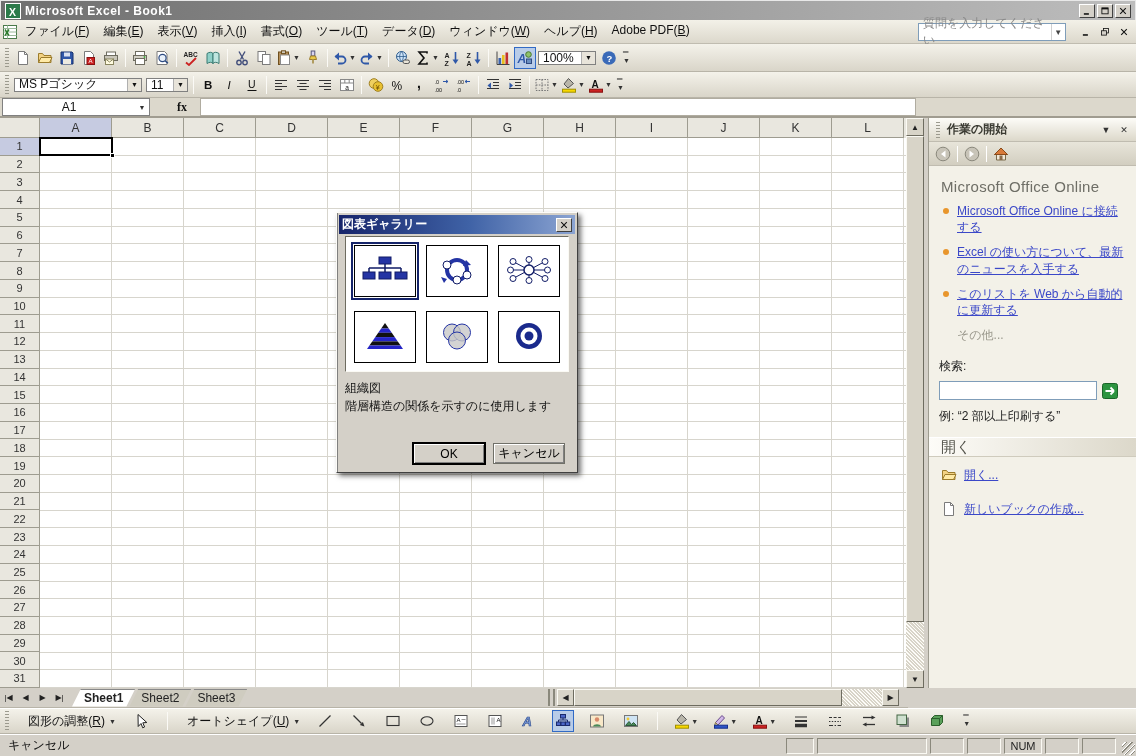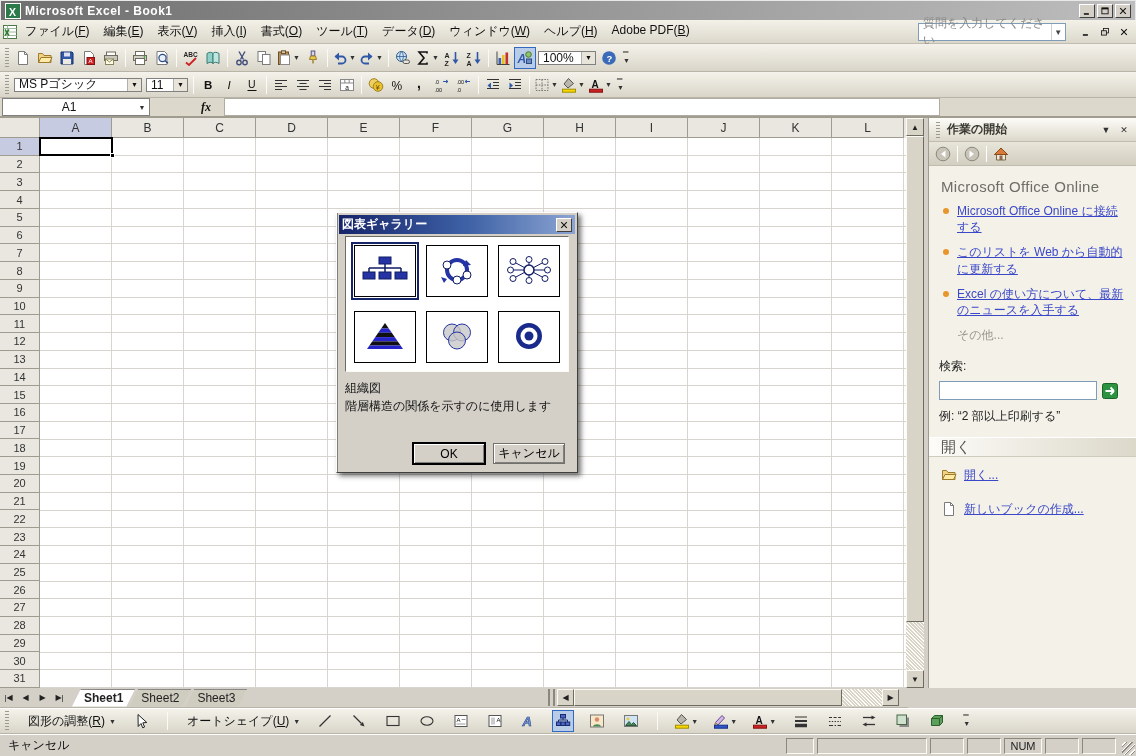--- a/index.html
+++ b/index.html
@@ -36,21 +36,21 @@
   .tb-label { font-size:12px; padding:0 3px; display:flex; align-items:center; height:22px; }
   .combo { background:#fff; border:1px solid #808080; height:14px; display:flex; align-items:center; padding-left:4px; margin:0 2px; }
   .combo .dd-a { margin-left:auto; width:14px; height:100%; background:#e8e4da; border-left:1px solid #b0b0b0; display:flex; align-items:center; justify-content:center; font-size:7px; }
   .chev { width:11px; height:22px; display:flex; flex-direction:column; align-items:center; justify-content:center; color:#333; font-size:7px; line-height:5px; margin-left:1px; }
 
   
   #formulabar { left:0; top:98px; width:1136px; height:20px; background:#dcd8cc; display:flex; align-items:center; border-bottom:2px solid #a09c90; }
   #namebox { width:148px; height:18px; background:#fff; border:1px solid #808080; margin-left:2px; display:flex; align-items:center; }
   #namebox .nb-val { flex:1; text-align:center; }
   #namebox .dd-a { width:14px; font-size:7px; text-align:center; color:#333; }
-  #fx-btn { margin-left:44px; width:24px; height:17px; display:flex; align-items:center; justify-content:center; font-style:italic; font-family:"Liberation Serif",serif; font-weight:bold; }
+  #fx-btn { margin-left:20px; width:24px; height:17px; display:flex; align-items:center; justify-content:center; font-family:"Liberation Serif",serif; font-weight:bold; }
   #formula-area { margin-left:6px; width:716px; height:18px; background:#fff; border:1px solid #b0aca0; }
 
   
   #sel-all { left:0; top:118px; width:40px; height:20px; background:#e9e7df; border:1px solid #9e9c90; border-top:none; border-left:none; }
   #colheads { left:40px; top:118px; width:864px; height:20px; display:flex; }
   .col-h { width:72px; height:20px; background:#e9e7df; border-right:1px solid #9e9c90; border-bottom:1px solid #9e9c90; display:flex; align-items:center; justify-content:center; color:#333; }
   .col-h.sel, .row-h.sel { background:#c6cbe1; }
   #rowheads { left:0; top:138px; width:40px; height:550px; display:flex; flex-direction:column; }
   .row-h { flex:1; background:#e9e7df; border-right:1px solid #9e9c90; border-bottom:1px solid #9e9c90; display:flex; align-items:center; justify-content:center; font-size:11px; color:#333; }
   #cells { left:40px; top:138px; width:866px; height:550px; background:#fff;
@@ -678,25 +678,25 @@
   </div>
   <div id="tp-body">
     <div class="tp-section-title">Microsoft Office Online</div>
     <div id="tp-links">
         <div class="tp-link-item">
           <span class="tp-bullet"></span>
           <span class="tp-link">Microsoft Office Online に接続する</span>
         </div>
         <div class="tp-link-item">
           <span class="tp-bullet"></span>
-          <span class="tp-link">このリストを Web から自動的に更新する</span>
+          <span class="tp-link">Excel の使い方について、最新のニュースを入手する</span>
         </div>
         <div class="tp-link-item">
           <span class="tp-bullet"></span>
-          <span class="tp-link">Excel の使い方について、最新のニュースを入手する</span>
+          <span class="tp-link">このリストを Web から自動的に更新する</span>
         </div>
       </div>
     <div class="tp-more">その他...</div>
     <div class="tp-label">検索:</div>
     <div id="tp-search-row">
       <input id="tp-search-input" type="text" style="">
       <span id="tp-go">
           <svg viewBox="0 0 16 16" width="16" height="16" font-family="Liberation Sans,sans-serif">
             <rect x="0.5" y="0.5" width="15" height="15" rx="2" fill="#2c9440" stroke="#1a6428"></rect>
             <path d="M3.5 8H12M12 8L8.5 4.5M12 8L8.5 11.5" stroke="#fff" stroke-width="1.8" fill="none"></path>

